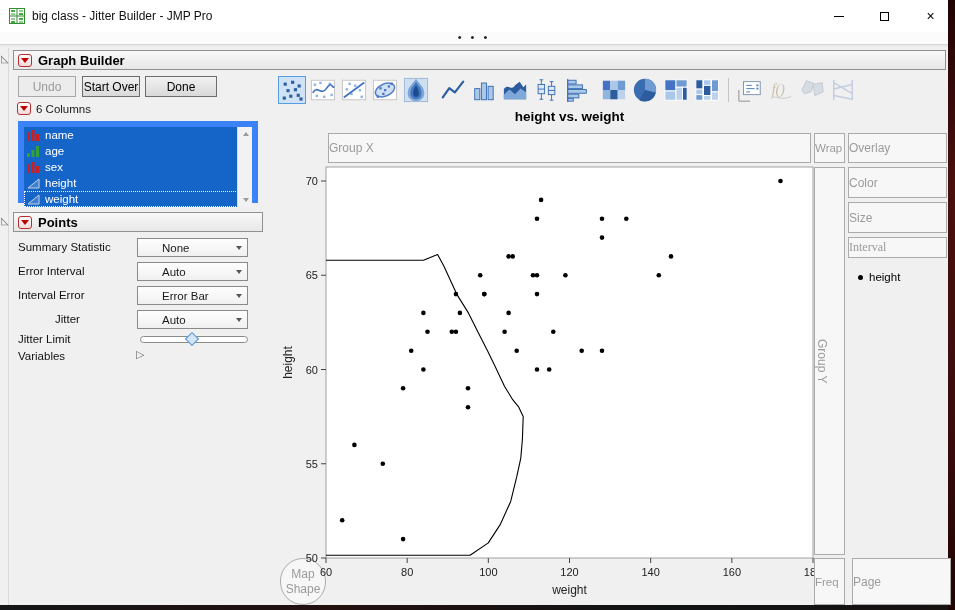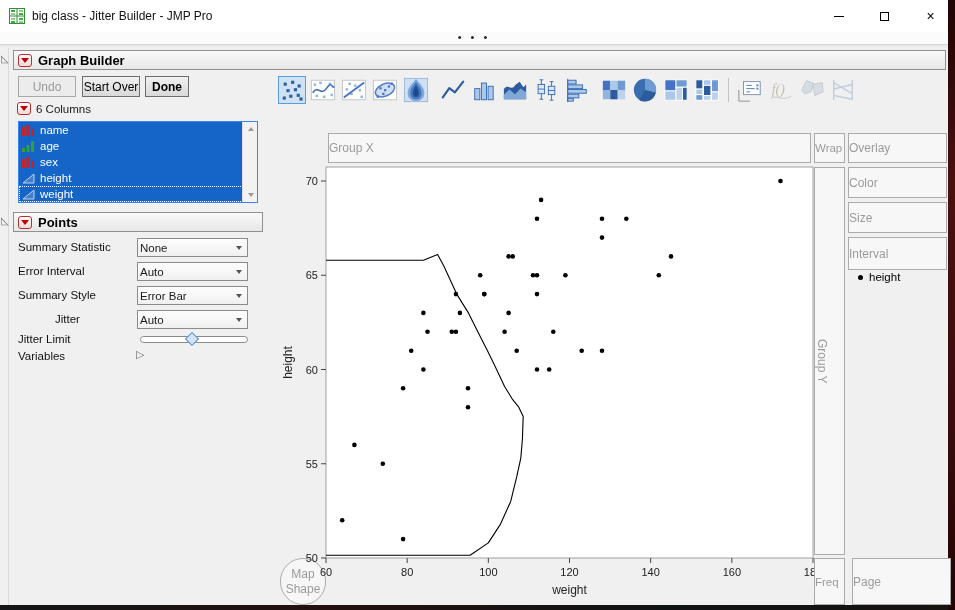--- a/index.html
+++ b/index.html
@@ -34,34 +34,34 @@
   .red-tri-btn { width:14px; height:13px; margin-left:4px; border:1px solid #b03030; border-radius:3px;
     background:linear-gradient(180deg,#ffffff,#f3d8d8); display:flex; align-items:center; justify-content:center; }
   .red-tri-btn .tri { width:0; height:0; border-left:4px solid transparent; border-right:4px solid transparent; border-top:5px solid #c00000; }
   
   .push-btn { position:absolute; height:21px; background:linear-gradient(180deg,#f1f1f1,#d9d9d9);
     border:1px solid #6d6d6d; font-size:12px; display:flex; align-items:center; justify-content:center; color:#000; }
   .push-btn.disabled { color:#9a9a9a; border-color:#a8a8a8; background:#ececec; }
   
   #columns-label-row { position:absolute; left:17px; top:102px; display:flex; align-items:center; }
   #columns-count { font-size:11.5px; margin-left:5px; }
-  #listbox { position:absolute; left:18px; top:121px; width:240px; height:82px; background:#ffffff; border:1px solid #3b82f6; }
+  #listbox { position:absolute; left:18px; top:121px; width:240px; height:82px; background:#ffffff; border:6px solid #3b82f6; }
   .list-row { position:relative; width:224px; height:16px; background:#1565c8; color:#fff; font-size:11.5px;
     display:flex; align-items:center; padding-left:3px; }
   .list-row.focused { outline:1px dotted #ffffff; outline-offset:-1px; }
   .col-icon { width:13px; height:11px; margin-right:5px; flex:none; }
   #list-scrollbar { position:absolute; right:0; top:0; width:15px; height:80px; background:#f2f2f2; border-left:1px solid #dcdcdc; }
   .sb-arrow { position:absolute; left:0; width:15px; height:14px; display:flex; align-items:center; justify-content:center; }
   .sb-up { top:0; } .sb-down { bottom:0; }
   .tri-up { width:0; height:0; border-left:3.5px solid transparent; border-right:3.5px solid transparent; border-bottom:4px solid #9a9a9a; }
   .tri-down { width:0; height:0; border-left:3.5px solid transparent; border-right:3.5px solid transparent; border-top:4px solid #9a9a9a; }
   
   .prop-label { position:absolute; left:18px; font-size:11.5px; color:#111; }
   .dropdown { position:absolute; left:137px; width:111px; height:19px; background:linear-gradient(180deg,#fefefe,#f0f0f0);
-    border:1px solid #8a8a8a; font-size:11.5px; display:flex; align-items:center; padding-left:2px; }
+    border:1px solid #8a8a8a; font-size:11.5px; display:flex; align-items:center; padding-left:24px; }
   .dd-arrow { position:absolute; right:5px; top:7px; width:0; height:0;
     border-left:3.5px solid transparent; border-right:3.5px solid transparent; border-top:4px solid #555; }
   #slider-track { position:absolute; left:140px; top:336px; width:108px; height:7px; background:#fff; border:1px solid #8a8a8a; border-radius:4px; }
   #slider-thumb { position:absolute; left:46px; top:-3px; width:10px; height:10px; background:#d4e4f6; border:1px solid #4a90d9; transform:rotate(45deg); }
   #variables-tri { position:absolute; left:136px; top:348px; font-size:11px; color:#666; }
   
   #gb-toolbar { position:absolute; left:278px; top:75px; height:30px; display:flex; align-items:center; }
   .tb-btn { width:28px; height:28px; margin-right:3px; display:flex; align-items:center; justify-content:center; border:1px solid transparent; }
   .tb-btn.selected { background:#cfe3f5; border:1px solid #569de5; }
   .tb-btn.grp { margin-left:6px; }
@@ -119,21 +119,21 @@
   <span class="collapse-tri" style="left:1px; top:53px;">◺</span>
   <div class="band" style="left:13px; top:50px; width:933px;">
     <span class="red-tri-btn">
         <span class="tri"></span>
       </span>
     <span class="band-title">Graph Builder</span>
   </div>
 
   <div class="push-btn disabled" style="left:18px; top:76px; width:58px;">Undo</div>
   <div class="push-btn" style="left:82px; top:76px; width:58px;">Start Over</div>
-  <div class="push-btn" style="left:145px; top:76px; width:44px;font-weight:bold;">Done</div>
+  <div class="push-btn" style="left:145px; top:76px; width:72px;">Done</div>
 
   <div id="gb-toolbar">
     <div class="tb-btn selected">
       <svg width="26" height="26" viewBox="0 0 28 28">
           <g fill="#2e5fa3">
         <rect x="5" y="6" width="3.4" height="3.4"></rect>
             <rect x="13" y="4" width="3.4" height="3.4"></rect>
             <rect x="20" y="8" width="3.4" height="3.4"></rect>
         <rect x="8" y="13" width="3.4" height="3.4"></rect>
             <rect x="16" y="12" width="3.4" height="3.4"></rect>
@@ -400,57 +400,58 @@
       <span>None</span>
       <span class="dd-arrow"></span>
     </div>
 
   <span class="prop-label" style="top:265px;">Error Interval</span>
   <div class="dropdown" style="top:262px;">
       <span>Auto</span>
       <span class="dd-arrow"></span>
     </div>
 
-  <span class="prop-label" style="top:289px;">Summary Style</span>
+  <span class="prop-label" style="top:289px;">Interval Error</span>
   <div class="dropdown" style="top:286px;">
       <span>Error Bar</span>
       <span class="dd-arrow"></span>
     </div>
 
   <span class="prop-label" style="top:313px;margin-left:37px;">Jitter</span>
   <div class="dropdown" style="top:310px;">
       <span>Auto</span>
       <span class="dd-arrow"></span>
     </div>
 
   <span class="prop-label" style="top:333px;">Jitter Limit</span>
   <div id="slider-track">
       <div id="slider-thumb"></div>
     </div>
 
   <span class="prop-label" style="top:350px;">Variables</span>
   <span id="variables-tri">▷</span>
 
+  <div id="graph-title">height vs. weight</div>
 
   <div class="zone" style="left:328px; top:133px; width:483px; height:30px;">
       <span>Group X</span>
     </div>
   <div class="zone" style="left:814px; top:133px; width:31px; height:30px; font-size:11.5px;">
       <span>Wrap</span>
     </div>
   <div class="zone" style="left:848px; top:133px; width:99px; height:30px;">
       <span>Overlay</span>
     </div>
   <div class="zone" style="left:848px; top:167px; width:99px; height:31px;">
       <span>Color</span>
     </div>
   <div class="zone" style="left:848px; top:202px; width:99px; height:31px;">
       <span>Size</span>
     </div>
-  <div class="zone" style="left:848px; top:237px; width:99px; height:33px;">
+  <div class="zone" style="left:848px; top:237px; width:99px; height:21px;font-family:Liberation Serif, serif;">
       <span>Interval</span>
     </div>
   <div class="zone vertical" style="left:814px; top:167px; width:31px; height:388px;">
       <span>Group Y</span>
     </div>
   <div class="zone" style="left:814px; top:558px; width:31px; height:47px; font-size:11.5px;">
       <span>Freq</span>
     </div>
   <div class="zone" style="left:852px; top:558px; width:99px; height:47px;">
       <span>Page</span>

